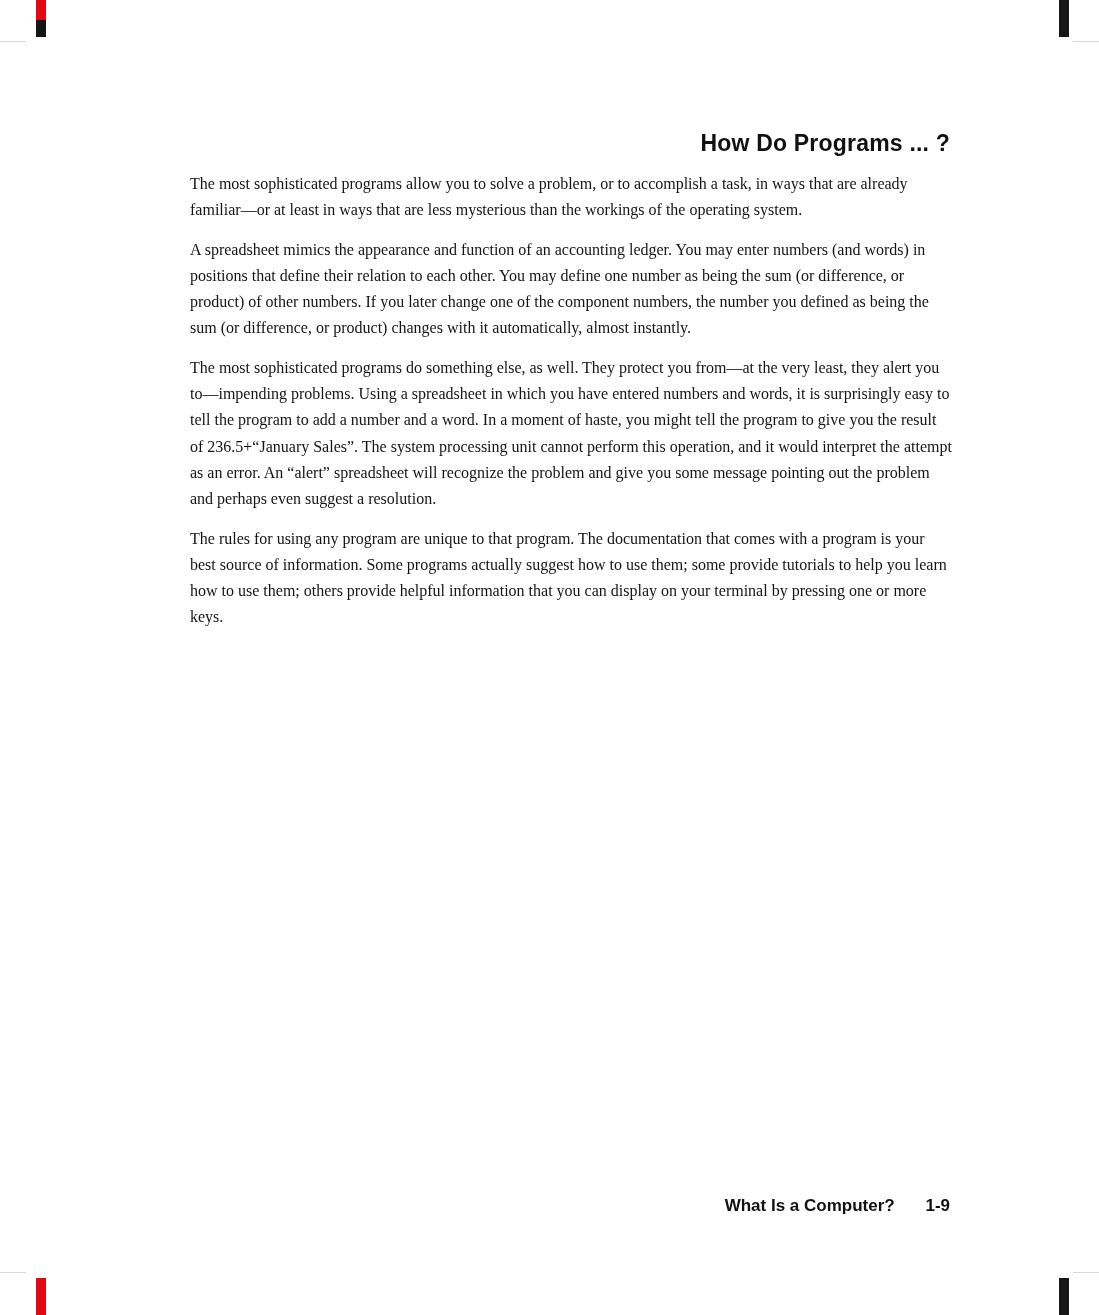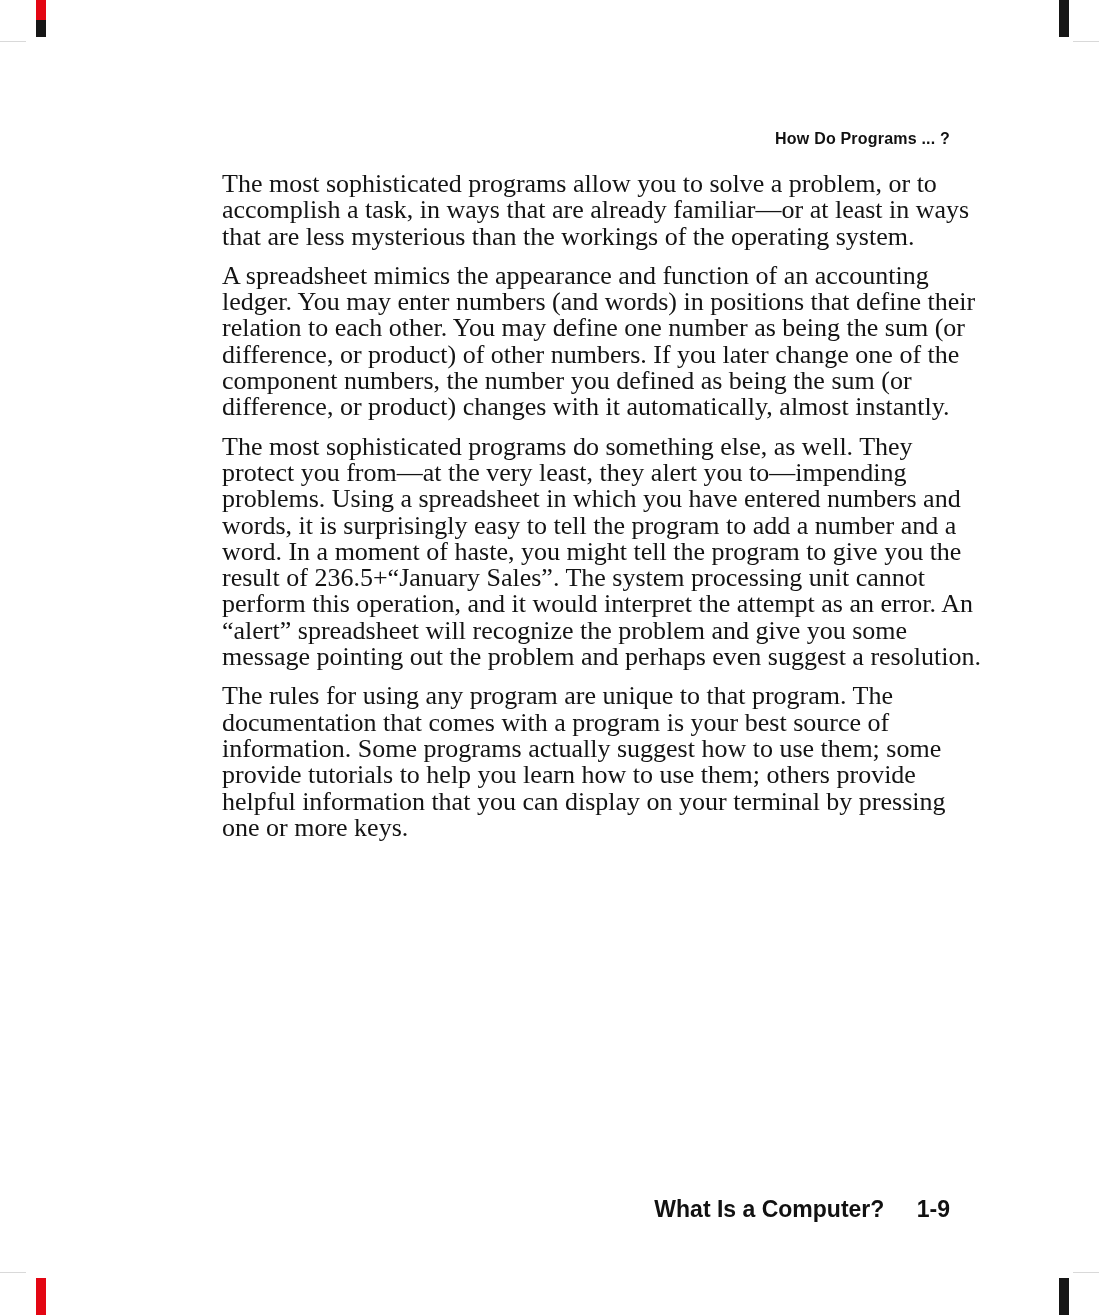--- a/index.html
+++ b/index.html
@@ -40,48 +40,47 @@
   .crop-br { right: 0; top: 1272px; width: 26px; }
 
   .running-header {
     position: absolute;
     left: 190px;
     top: 130px;
     width: 760px;
     text-align: right;
     font-family: "Liberation Sans", sans-serif;
     font-weight: bold;
-    font-size: 16px;
+    font-size: 23px;
     letter-spacing: 0.2px;
     color: #111111;
   }
   .body-text {
     position: absolute;
     left: 190px;
     top: 171px;
     width: 762px;
     font-family: "Liberation Serif", serif;
-    font-size: 26px;
+    font-size: 16px;
     line-height: 26.3px;
     text-align: left;
     color: #141414;
-    margin-left: 32px;
   }
   .body-text p {
     margin: 0 0 13px 0;
   }
   .page-footer {
     position: absolute;
     left: 190px;
     top: 1196px;
     width: 760px;
     text-align: right;
     font-family: "Liberation Sans", sans-serif;
     font-weight: bold;
-    font-size: 23px;
+    font-size: 17px;
     color: #111111;
   }
   .page-footer .page-number {
     display: inline-block;
     margin-left: 26px;
   }
 </style>
 </head>
 <body>
 

